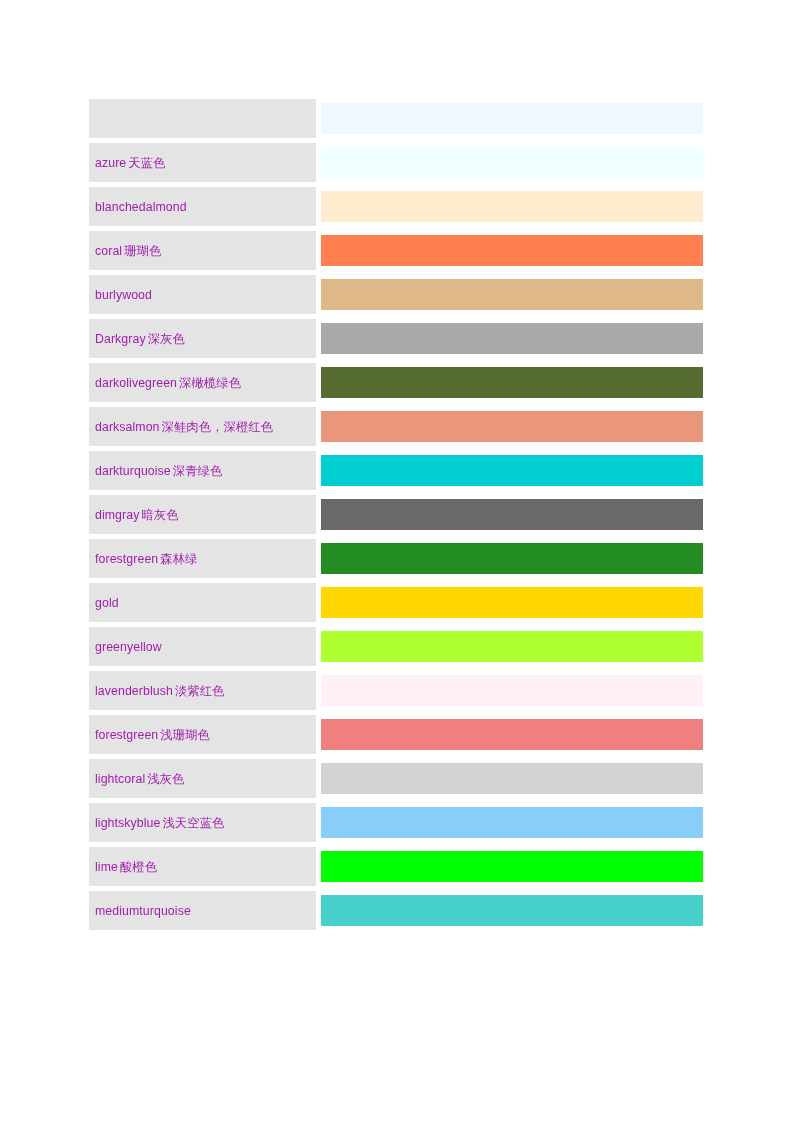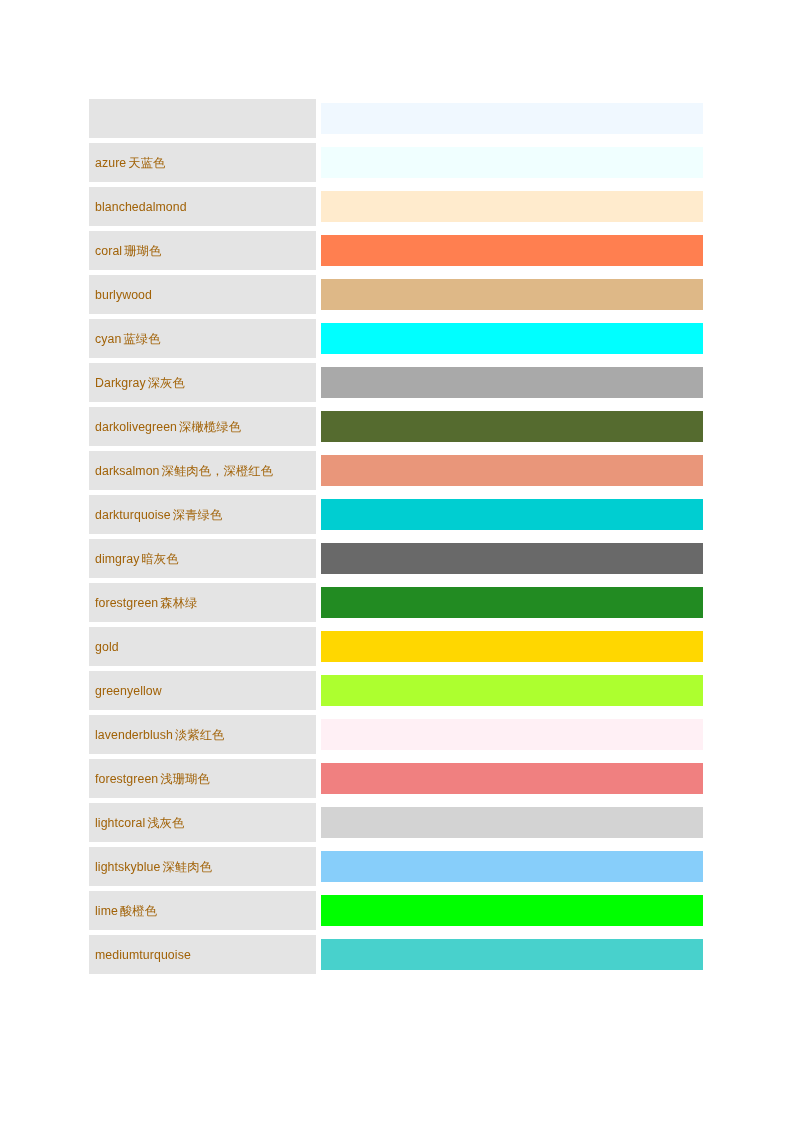--- a/index.html
+++ b/index.html
@@ -37,21 +37,21 @@
 
   .name-cell {
     width: 221px;
     min-width: 221px;
     max-width: 221px;
     height: 31px;
     background: #e4e4e4;
     padding: 4px 0 4px 6px;
     font-size: 12.3px;
     line-height: 16px;
-    color: #a16207;
+    color: #a21caf;
     vertical-align: middle;
     white-space: nowrap;
     letter-spacing: 0.1px;
     border-bottom: 5px solid #ffffff;
   }
 
   .name-cell .latin {
     font-family: "Liberation Sans", "DejaVu Sans", sans-serif;
   }
 
@@ -120,27 +120,20 @@
           </td>
         </tr>
         <tr class="color-row">
           <td class="name-cell"><span class="latin">burlywood</span><span class="cjk"></span></td>
           <td class="gap-cell"></td>
           <td class="swatch-cell">
             <span class="swatch" style="background: rgb(222, 184, 135);"></span>
           </td>
         </tr>
         <tr class="color-row">
-          <td class="name-cell"><span class="latin">cyan</span><span class="cjk">蓝绿色</span></td>
-          <td class="gap-cell"></td>
-          <td class="swatch-cell">
-            <span class="swatch" style="background: rgb(0, 255, 255);"></span>
-          </td>
-        </tr>
-        <tr class="color-row">
           <td class="name-cell"><span class="latin">Darkgray</span><span class="cjk">深灰色</span></td>
           <td class="gap-cell"></td>
           <td class="swatch-cell">
             <span class="swatch" style="background: rgb(169, 169, 169);"></span>
           </td>
         </tr>
         <tr class="color-row">
           <td class="name-cell"><span class="latin">darkolivegreen</span><span class="cjk">深橄榄绿色</span></td>
           <td class="gap-cell"></td>
           <td class="swatch-cell">
@@ -204,21 +197,21 @@
           </td>
         </tr>
         <tr class="color-row">
           <td class="name-cell"><span class="latin">lightcoral</span><span class="cjk">浅灰色</span></td>
           <td class="gap-cell"></td>
           <td class="swatch-cell">
             <span class="swatch" style="background: rgb(211, 211, 211);"></span>
           </td>
         </tr>
         <tr class="color-row">
-          <td class="name-cell"><span class="latin">lightskyblue</span><span class="cjk">深鲑肉色</span></td>
+          <td class="name-cell"><span class="latin">lightskyblue</span><span class="cjk">浅天空蓝色</span></td>
           <td class="gap-cell"></td>
           <td class="swatch-cell">
             <span class="swatch" style="background: rgb(135, 206, 250);"></span>
           </td>
         </tr>
         <tr class="color-row">
           <td class="name-cell"><span class="latin">lime</span><span class="cjk">酸橙色</span></td>
           <td class="gap-cell"></td>
           <td class="swatch-cell">
             <span class="swatch" style="background: rgb(0, 255, 0);"></span>

